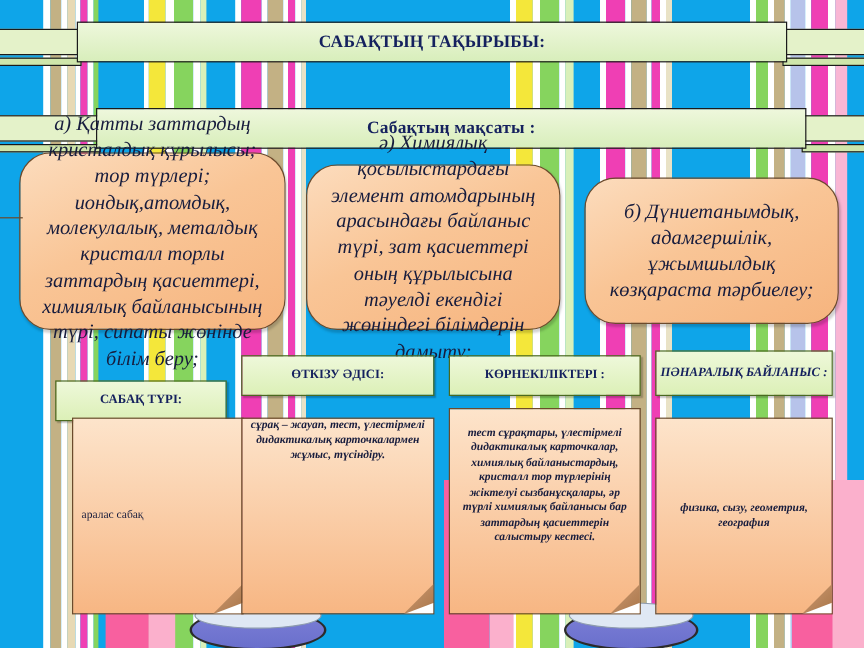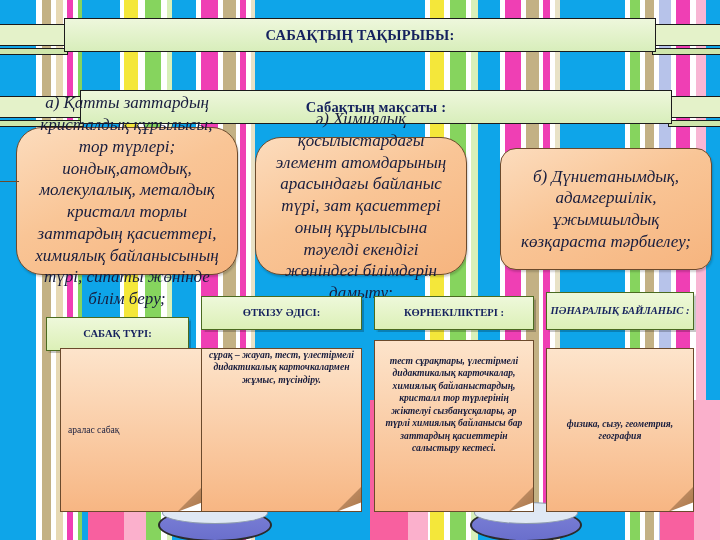--- a/index.html
+++ b/index.html
@@ -295,21 +295,21 @@
 
   <div class="callout" style="left:16px; top:127px; width:222px; height:148px;">
     <div class="stem"></div>
     <p>а) Қатты заттардың кристалдық құрылысы; тор түрлері; иондық,атомдық, молекулалық, металдық кристалл торлы заттардың қасиеттері, химиялық байланысының түрі, сипаты жөнінде білім беру;</p>
   </div>
 
   <div class="callout" style="left:255px; top:137px; width:212px; height:138px;">
     <p>ә) Химиялық қосылыстардағы элемент атомдарының  арасындағы байланыс түрі, зат қасиеттері оның құрылысына тәуелді екендігі жөніндегі білімдерін дамыту;</p>
   </div>
 
-  <div class="callout" style="left:500px; top:148px; width:212px; height:122px;border-radius:16px;">
+  <div class="callout" style="left:487px; top:148px; width:212px; height:122px;">
     <p>б) Дүниетанымдық, адамгершілік, ұжымшылдық көзқараста тәрбиелеу;</p>
   </div>
 
   <div class="hcell" style="left:46px;  top:296px; width:143px; height:34px;margin-top:21px;">
     <span>САБАҚ ТҮРІ:</span>
   </div>
   <div class="hcell" style="left:374px; top:296px; width:160px; height:34px;">
     <span>КӨРНЕКІЛІКТЕРІ :</span>
   </div>
   <div class="hcell" style="left:201px; top:296px; width:161px; height:34px;">

